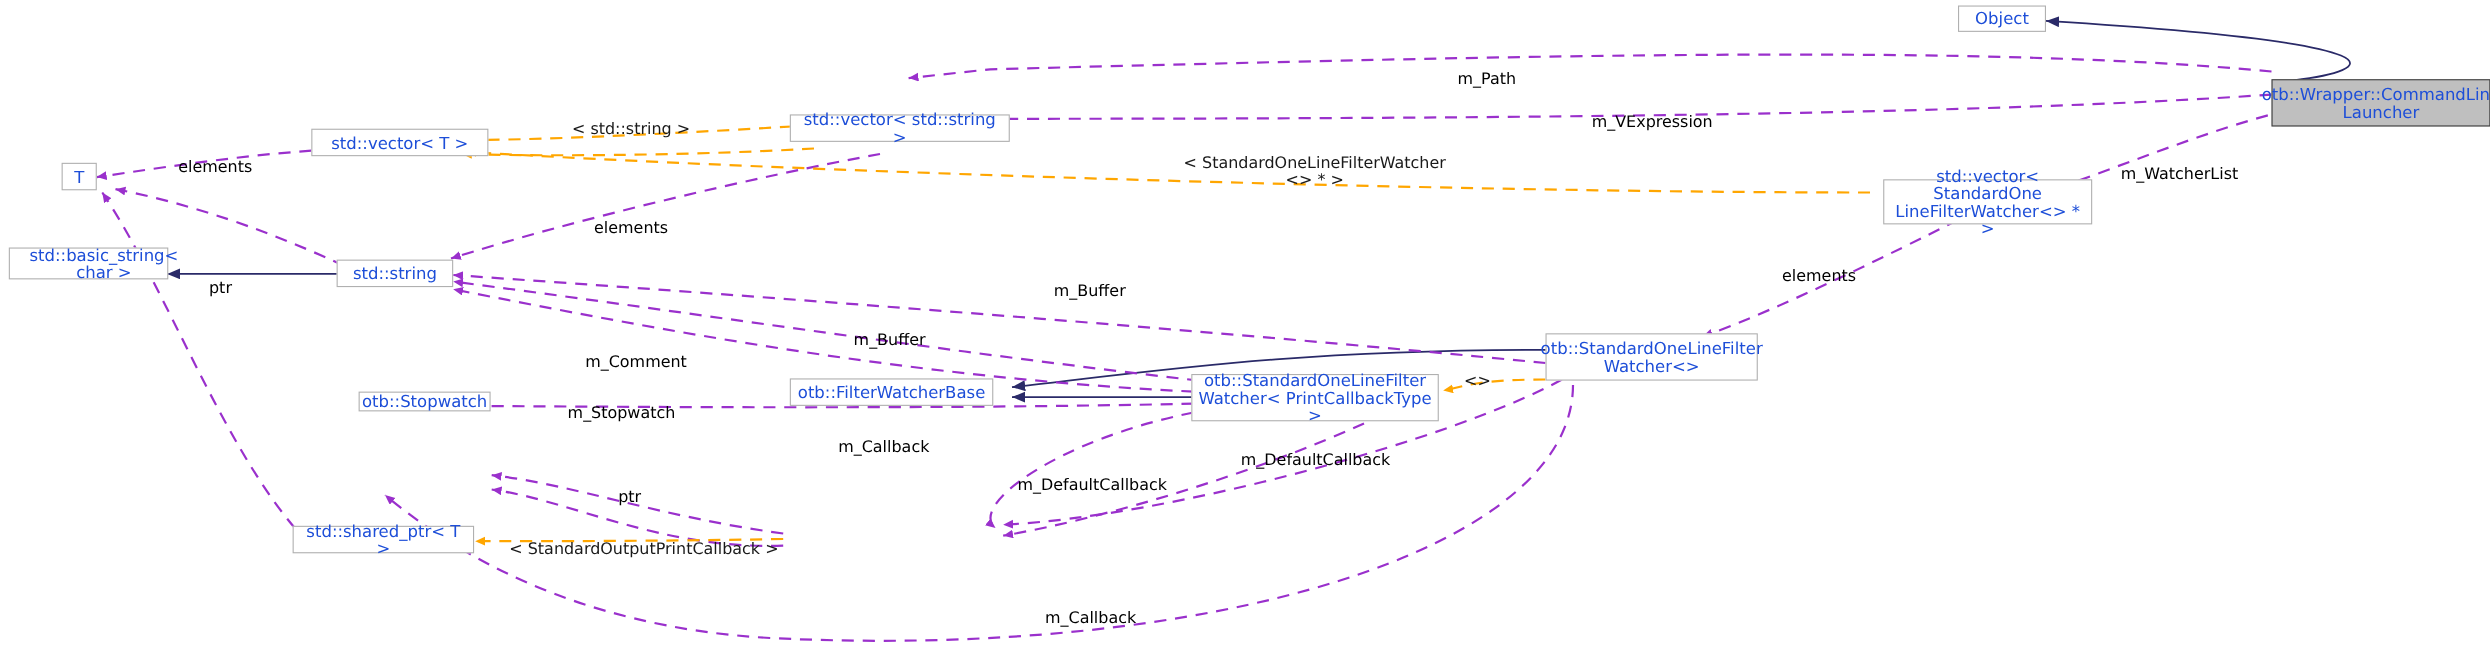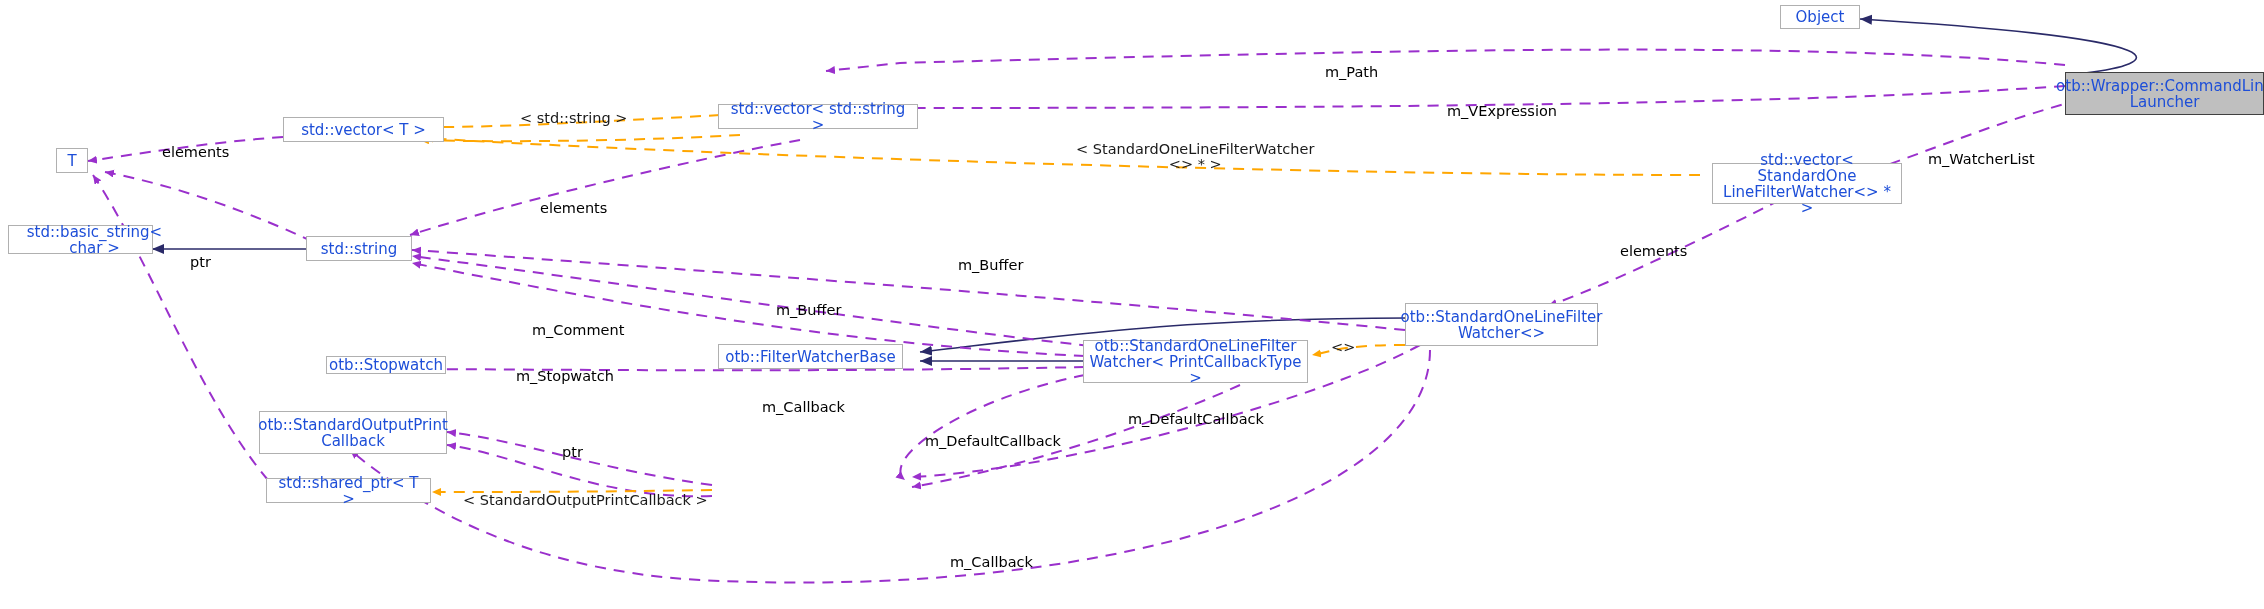--- a/index.html
+++ b/index.html
@@ -159,24 +159,20 @@
   <div class="node" style="left:1083px; top:340px; width:225px; height:43px;">
     <span>otb::StandardOneLineFilter
 Watcher&lt; PrintCallbackType &gt;</span>
   </div>
 
   <div class="node" style="left:1405px; top:303px; width:193px; height:43px;">
     <span>otb::StandardOneLineFilter
 Watcher&lt;&gt;</span>
   </div>
 
-  <div class="node" style="left:259px; top:411px; width:188px; height:43px;">
-    <span>otb::StandardOutputPrint
-Callback</span>
-  </div>
 
   <div class="node" style="left:266px; top:478px; width:165px; height:25px;">
     <span>std::shared_ptr&lt; T &gt;</span>
   </div>
 
 
   <div class="edge-label" style="left:1325px; top:50px;">
     <span>m_Path</span>
   </div>
 

